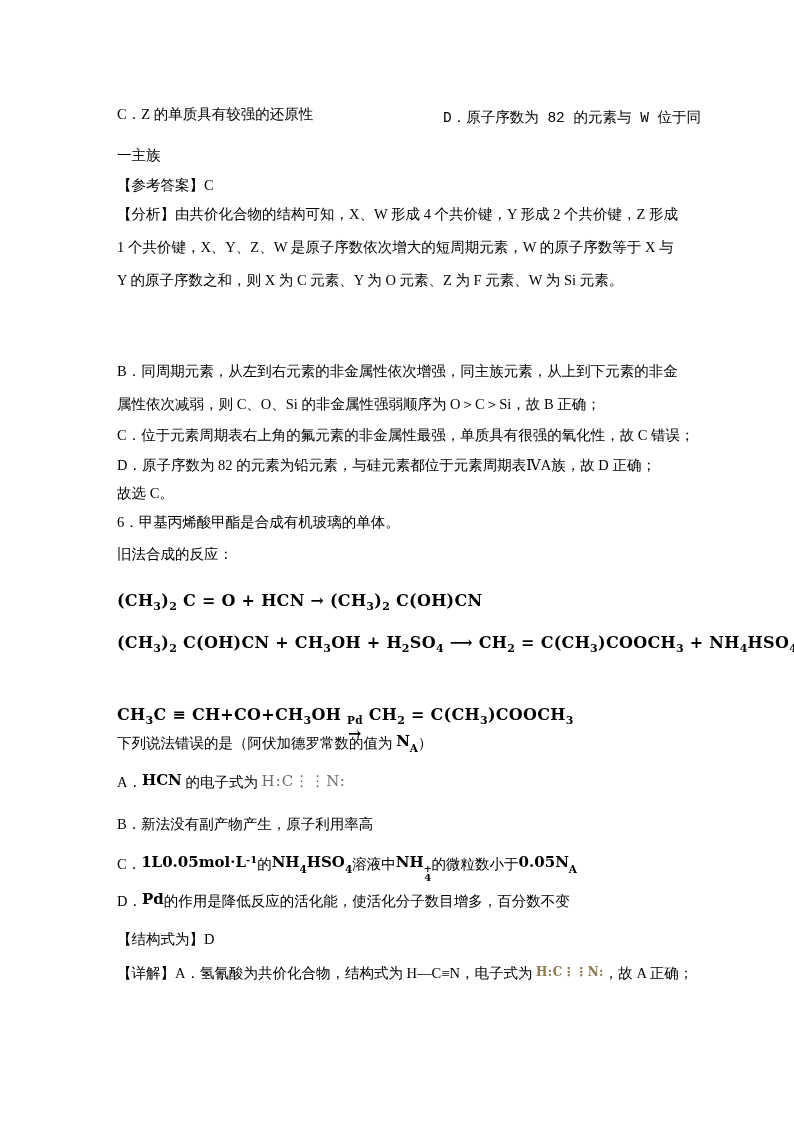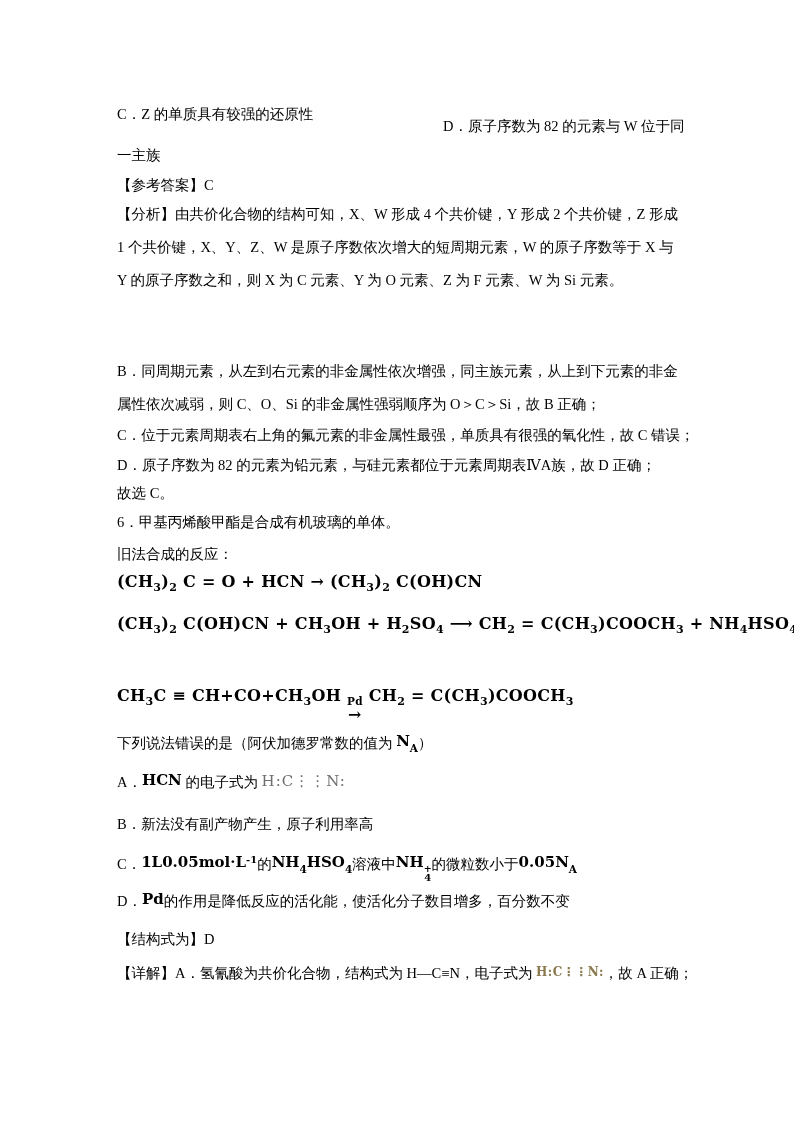--- a/index.html
+++ b/index.html
@@ -9,34 +9,34 @@
     background:#ffffff;
     margin:0 auto;
     overflow:hidden;
     font-family:"Liberation Serif","DejaVu Serif",serif;
     font-size:14.5px;
     color:#000000;
   }
   .ln{position:absolute;left:117px;white-space:nowrap;line-height:33px;}
   .para{position:absolute;left:117px;width:562px;white-space:normal;line-height:33px;}
   .cd-line{position:absolute;left:117px;width:562px;line-height:33px;}
-  .cd-line .d-col{position:absolute;left:326px;top:12px;white-space:nowrap;}
+  .cd-line .d-col{position:absolute;left:326px;top:4px;white-space:nowrap;font-family:Liberation Mono, monospace;}
   
   .f{font-family:"DejaVu Serif","Liberation Serif","DejaVu Sans",serif;
      font-weight:700;font-size:15px;position:relative;top:-2px;}
   .fsub{font-family:"DejaVu Serif","Liberation Serif","DejaVu Sans",serif;
      font-weight:700;font-size:10.5px;vertical-align:-4px;}
   .fsup{font-family:"DejaVu Serif","Liberation Serif","DejaVu Sans",serif;
      font-weight:700;font-size:10px;vertical-align:6px;}
   .stack{display:inline-flex;flex-direction:column;align-items:center;
      font-family:"DejaVu Serif","Liberation Serif",serif;font-weight:700;
      font-size:10px;line-height:0.95;vertical-align:-5px;position:relative;top:-2px;}
   .stack .stack-top{font-size:9.5px;}
   .equation{font-family:"DejaVu Serif","Liberation Serif","DejaVu Sans",serif;
-     font-weight:700;font-size:16px;line-height:24px;letter-spacing:0.3px;}
+     font-weight:700;font-size:16px;line-height:24px;letter-spacing:0.3px;margin-top:19px;}
   .equation .fsub{font-size:11px;vertical-align:-4px;}
   .overarrow{display:inline-flex;flex-direction:column;align-items:center;
      vertical-align:-4px;line-height:1;}
   .overarrow .over-label{font-size:10.5px;font-weight:700;line-height:1;
      font-family:"DejaVu Serif","Liberation Serif",serif;}
   .overarrow .arrow-body{line-height:1;}
   .gray{font-family:"DejaVu Serif","Liberation Serif","DejaVu Sans",serif;
      color:#6e6e6e;font-size:15px;letter-spacing:1px;position:relative;top:-1px;}
   .tan{font-family:"DejaVu Serif","Liberation Serif","DejaVu Sans",serif;
      color:#8a784e;font-weight:700;font-size:12px;letter-spacing:0.5px;position:relative;top:-2px;}

